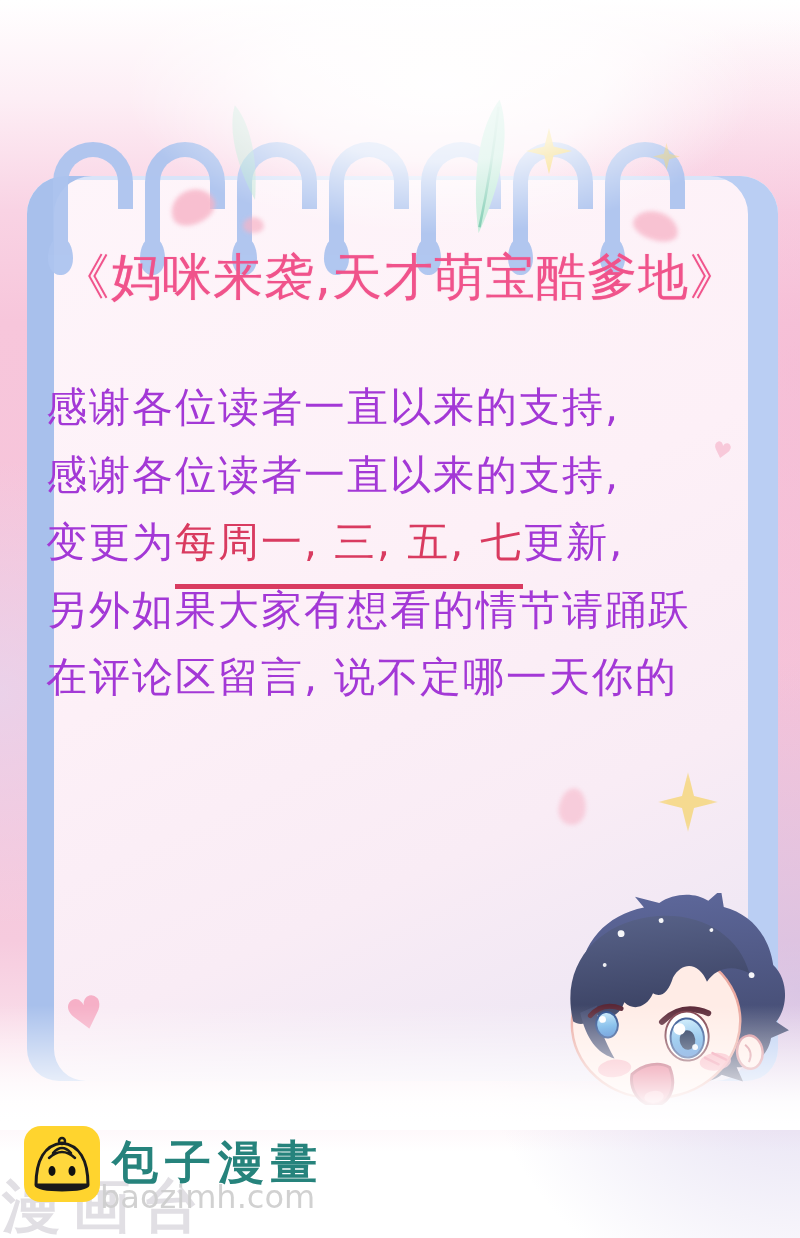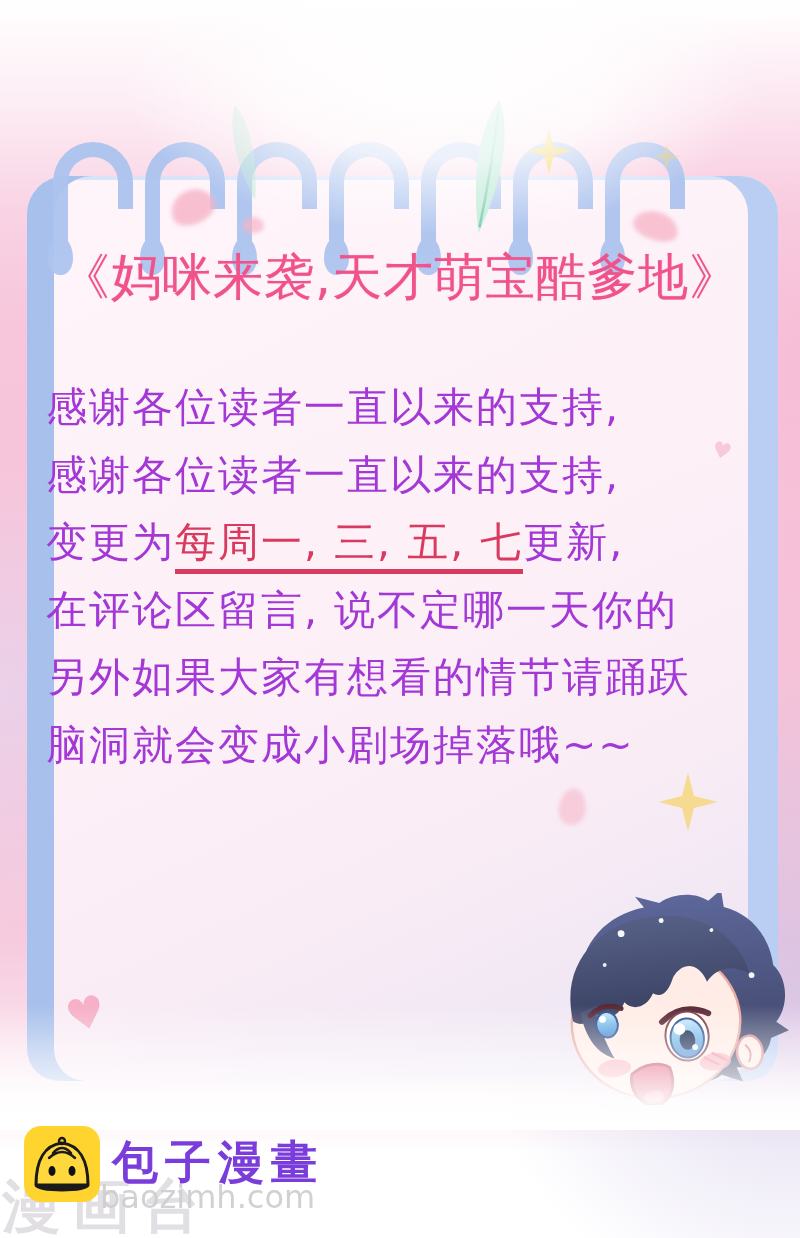--- a/index.html
+++ b/index.html
@@ -66,34 +66,34 @@
   }
   .btext{
     position:absolute;left:46px;top:374px;width:726px;
     font-size:41px;font-weight:400;letter-spacing:2px;
     color:var(--body-purple,#a338d6);
   }
   .btext .ln{height:67.5px;line-height:67.5px;white-space:nowrap;}
   .sched{
     color:var(--schedule-red,#d93b60);
     border-bottom:5px solid var(--schedule-red,#d93b60);
-    padding-bottom:3px;
+    padding-bottom:18px;
   }
   
   .wm-back{
     position:absolute;left:2px;top:1168px;font-size:58px;font-weight:700;
     letter-spacing:12px;color:#b9b4bf;opacity:.42;white-space:nowrap;
   }
   .logo{
     position:absolute;left:24px;top:1126px;width:76px;height:76px;border-radius:17px;
     background:var(--logo-yellow,#ffd42e);
   }
   .brand-cn{
     position:absolute;left:112px;top:1132px;font-size:46px;font-weight:700;
-    letter-spacing:7px;color:#6d28d9;opacity:.9;white-space:nowrap;
+    letter-spacing:7px;color:#0f766e;opacity:.9;white-space:nowrap;
   }
   .brand-url{
     position:absolute;left:100px;top:1178px;font-size:32px;font-weight:400;
     color:#cfcfcf;opacity:.95;white-space:nowrap;
   }
   .abs{position:absolute;}
 </style>
 </head>
 <body>
 
@@ -141,23 +141,22 @@
 <div class="top-glow"></div>
 
 <div class="title">
   <div>《妈咪来袭,天才萌宝酷爹地》</div>
 </div>
 
 <div class="btext">
   <div class="ln">感谢各位读者一直以来的支持,</div>
   <div class="ln">感谢各位读者一直以来的支持,</div>
   <div class="ln"><span>变更为</span><span class="sched">每周一, 三, 五, 七</span><span>更新,</span></div>
+  <div class="ln">另外如果大家有想看的情节请踊跃</div>
   <div class="ln">在评论区留言, 说不定哪一天你的</div>
-  <div class="ln">另外如果大家有想看的情节请踊跃</div>
-  <div class="ln">脑洞就会变成小剧场掉落哦~~</div>
 </div>
 
 <svg class="abs" style="left:552px;top:893px" width="245" height="212" viewBox="0 0 250 216">
   <defs>
     <linearGradient id="hg" x1="0" y1="0" x2="0" y2="1">
       <stop offset="0" stop-color="#5d679a"></stop>
         <stop offset="1" stop-color="#3d4466"></stop>
     </linearGradient>
     <linearGradient id="hg2" x1="0" y1="0" x2="0" y2="1">
       <stop offset="0" stop-color="#566086"></stop>

